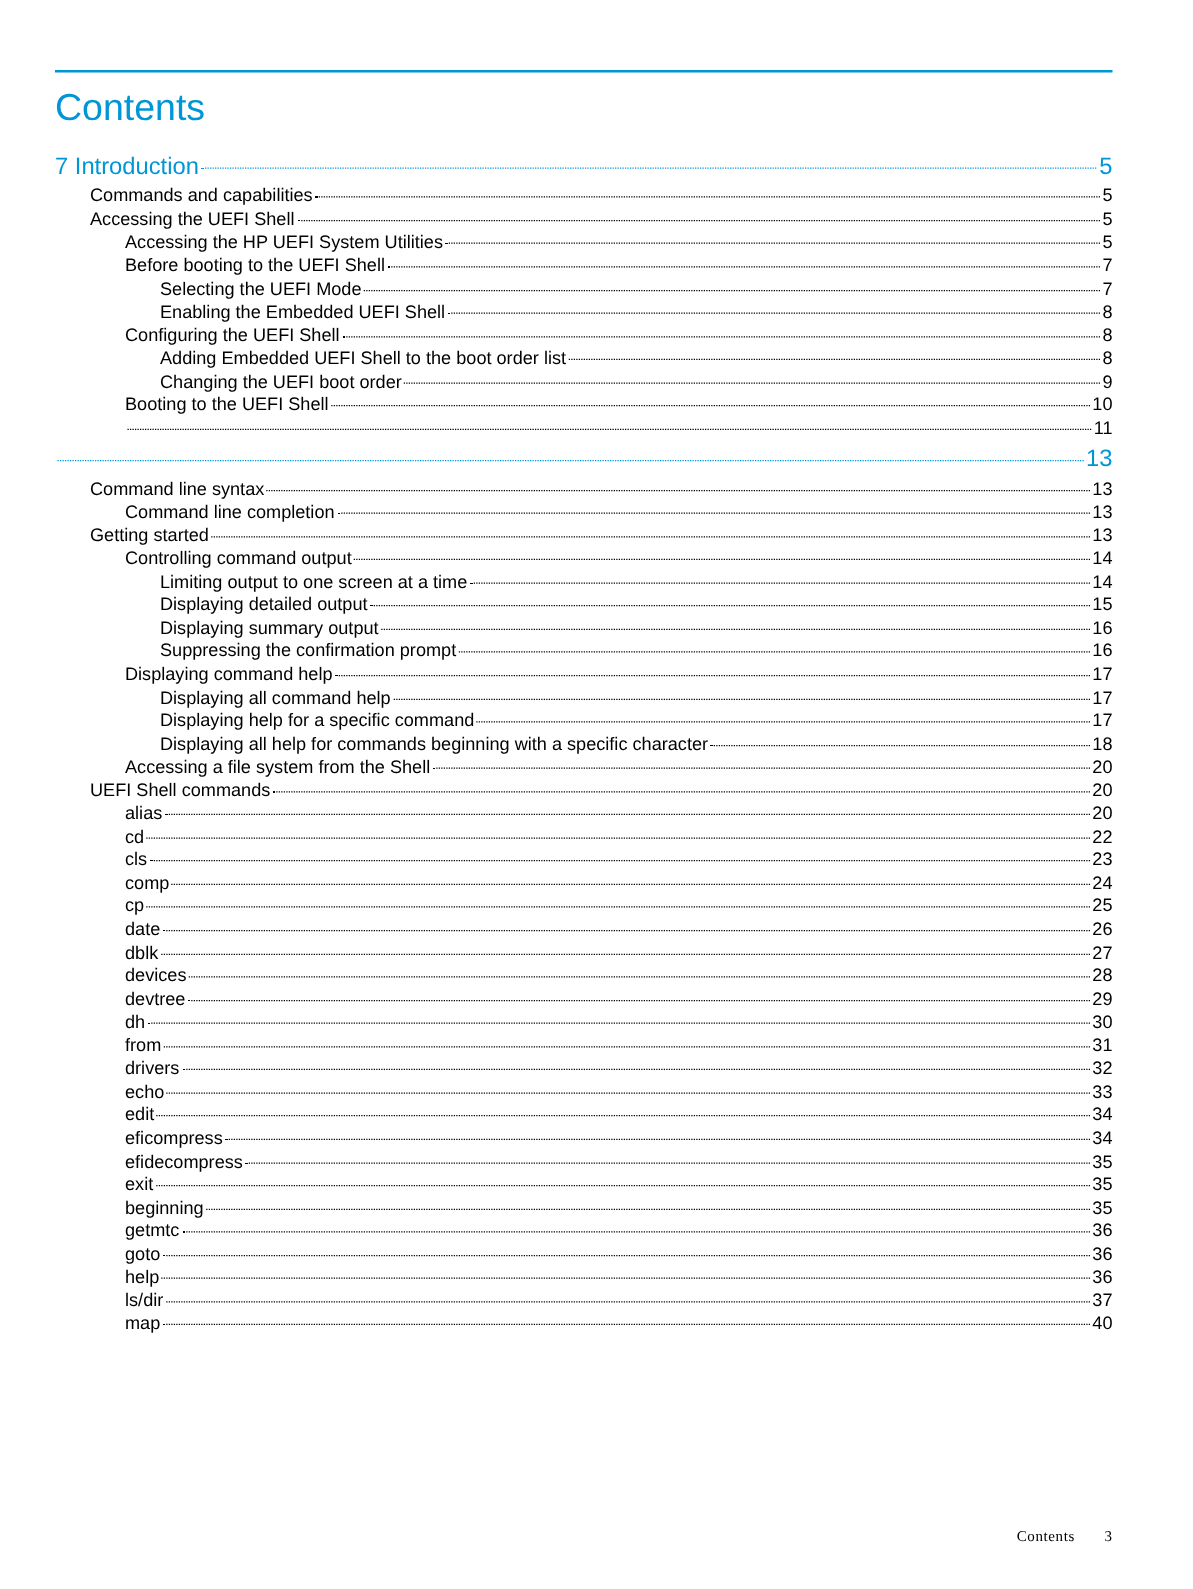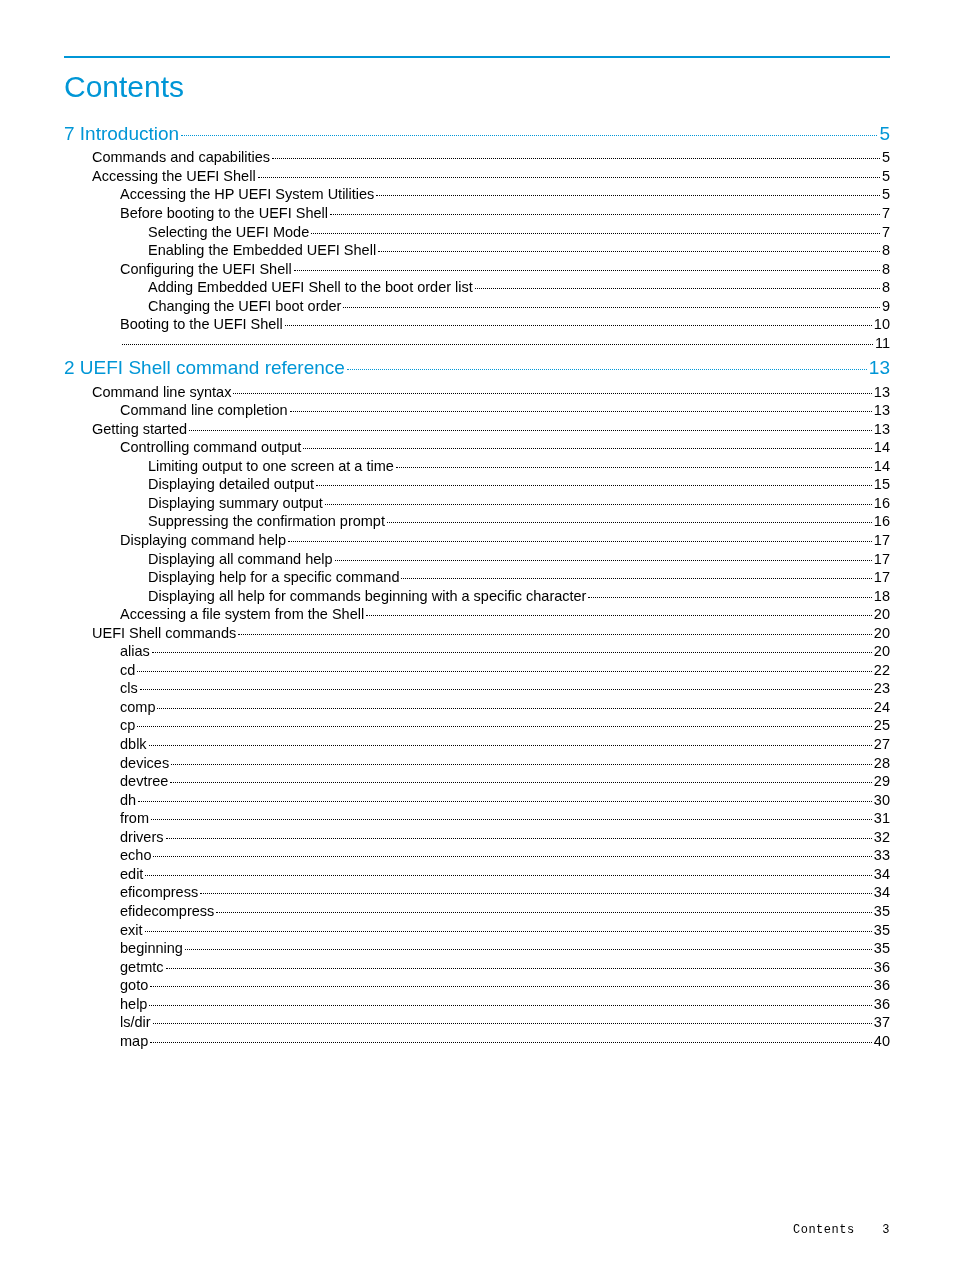--- a/index.html
+++ b/index.html
@@ -5,21 +5,21 @@
   body {
     margin: 0;
     font-family: Arial, Helvetica, sans-serif;
     background: #fff;
     color: #000;
   }
   .page {
     width: 954px;
     min-height: 1271px;
     box-sizing: border-box;
-    padding: 56px 64px 30px 64px;
+    padding: 56px 64px 30px 44px;
     position: relative;
     margin: 0 auto;
   }
   .rule {
     border-top: 2px solid #0096d6;
     margin-bottom: 12px;
   }
   .title {
     color: #0096d6;
     font-size: 30px;
@@ -66,21 +66,21 @@
     color: #0096d6;
     font-size: 19px;
   }
   .chapter .toc-leader { top: -4px; }
   .chapter { margin-top: 4px; margin-bottom: 2px; }
   .footer {
     position: absolute;
     bottom: 34px;
     right: 64px;
     font-size: 12px;
-    font-family: Liberation Mono, monospace;
+    font-family: Liberation Serif, serif;
     font-stretch: condensed;
     letter-spacing: 0.5px;
   }
   .footer-num {
     margin-left: 20px;
   }
 </style>
 </head>
 <body>
 
@@ -142,21 +142,20 @@
       <div class="toc-row lvl2">
         <span class="toc-label">Booting to the UEFI Shell</span>
         <span class="toc-leader"></span>
         <span class="toc-page">10</span>
       </div>
       <div class="toc-row lvl2">
         <span class="toc-leader"></span>
         <span class="toc-page">11</span>
       </div>
       <div class="toc-row lvl0 chapter">
-        <span class="toc-label">2 UEFI Shell command reference</span>
         <span class="toc-leader blue"></span>
         <span class="toc-page">13</span>
       </div>
       <div class="toc-row lvl1">
         <span class="toc-label">Command line syntax</span>
         <span class="toc-leader"></span>
         <span class="toc-page">13</span>
       </div>
       <div class="toc-row lvl2">
         <span class="toc-label">Command line completion</span>
@@ -240,20 +239,25 @@
       </div>
       <div class="toc-row lvl2">
         <span class="toc-label">comp</span>
         <span class="toc-leader"></span>
         <span class="toc-page">24</span>
       </div>
       <div class="toc-row lvl2">
         <span class="toc-label">cp</span>
         <span class="toc-leader"></span>
         <span class="toc-page">25</span>
+      </div>
+      <div class="toc-row lvl2">
+        <span class="toc-label">date</span>
+        <span class="toc-leader"></span>
+        <span class="toc-page">26</span>
       </div>
       <div class="toc-row lvl2">
         <span class="toc-label">dblk</span>
         <span class="toc-leader"></span>
         <span class="toc-page">27</span>
       </div>
       <div class="toc-row lvl2">
         <span class="toc-label">devices</span>
         <span class="toc-leader"></span>
         <span class="toc-page">28</span>

